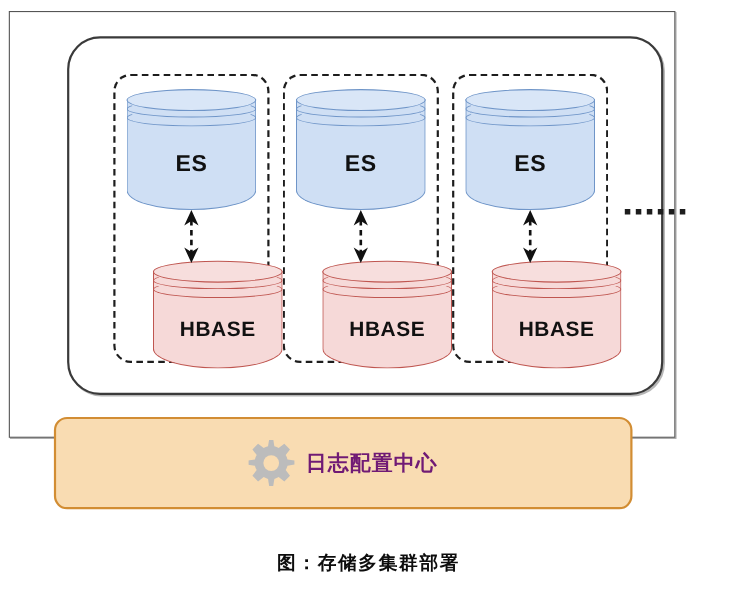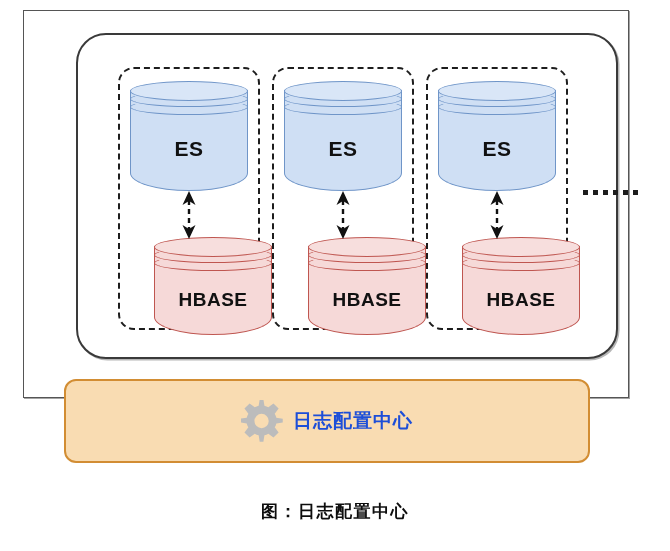--- a/index.html
+++ b/index.html
@@ -19,21 +19,21 @@
   #diagram-root {
     position: absolute;
     left: 0; top: 0;
     width: 670px;
     height: 551px;
   }
 
   
   .outer-frame {
     position: absolute;
-    left: 23px;
+    left: 8px;
     top: 10px;
     width: 606px;
     height: 388px;
     border: 1.5px solid #555555;
     background: #ffffff;
     box-sizing: border-box;
     box-shadow: 1px 1px 0 rgba(90,90,90,0.55);
   }
 
   
@@ -171,21 +171,21 @@
     box-sizing: border-box;
     display: flex;
     align-items: center;
     justify-content: center;
     gap: 10px;
   }
   .gear-icon { display: block; flex: 0 0 auto; }
   .config-label {
     font-size: 19px;
     font-weight: 700;
-    color: #1d4ed8;
+    color: #701a75;
     letter-spacing: 1px;
     font-family: "Liberation Sans", "DejaVu Sans", sans-serif;
   }
 
   
   .figure-caption {
     position: absolute;
     left: 0;
     top: 500px;
     width: 670px;
@@ -292,15 +292,15 @@
     <div class="config-banner">
       <svg class="gear-icon" width="42" height="42" viewBox="0 0 100 100">
         <path fill="#bcbcbc" d="M50 4 L59 4 L61.5 19.5 A32 32 0 0 1 71 23.5 L83.5 14 L96 26.5 L86.5 39 A32 32 0 0 1 90.5 48.5 L106 51 L106 60 L90.5 62.5 A32 32 0 0 1 86.5 72 L96 84.5 L83.5 97 L71 87.5 A32 32 0 0 1 61.5 91.5 L59 107 L50 107 L47.5 91.5 A32 32 0 0 1 38 87.5 L25.5 97 L13 84.5 L22.5 72 A32 32 0 0 1 18.5 62.5 L3 60 L3 51 L18.5 48.5 A32 32 0 0 1 22.5 39 L13 26.5 L25.5 14 L38 23.5 A32 32 0 0 1 47.5 19.5 Z" transform="translate(-4.5,-5.5) scale(0.98)"></path>
         <circle cx="49" cy="50" r="17" fill="#f9dcb2"></circle>
       </svg>
       <span class="config-label">日志配置中心</span>
     </div>
 
   </div>
 
-  <div class="figure-caption">图：日志配置中心</div>
+  <div class="figure-caption">图：存储多集群部署</div>
 
 </div>
 
 </body></html>

